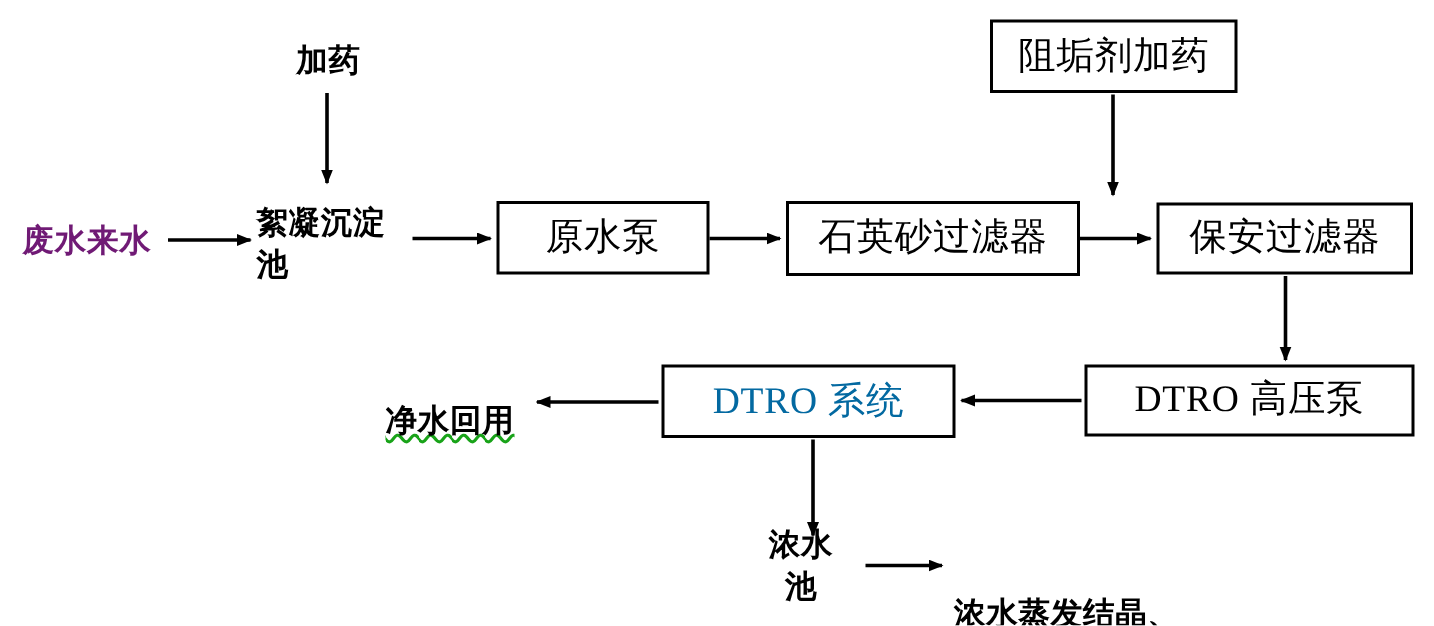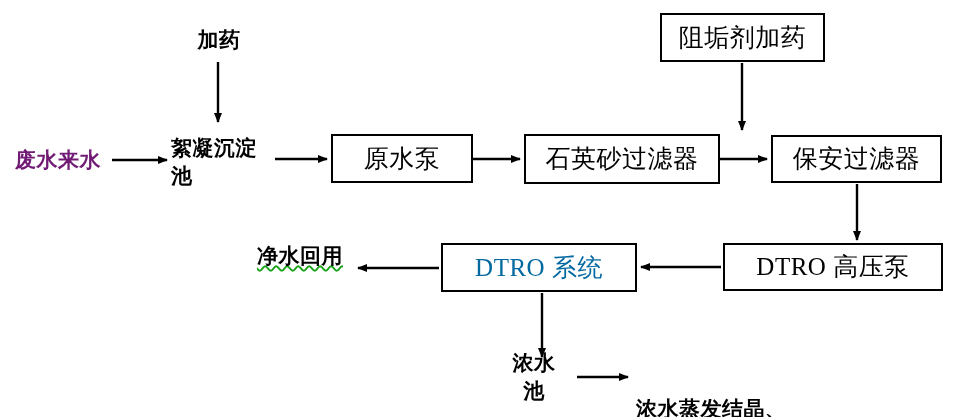--- a/index.html
+++ b/index.html
@@ -118,21 +118,21 @@
       </div>
       <div class="node-box" style="left: 771px; top: 135px; width: 171px; height: 48px; border-color: rgb(0, 0, 0); color: rgb(0, 0, 0);">
         <span>保安过滤器</span>
       </div>
       <div class="node-box" style="left: 723px; top: 243px; width: 220px; height: 48px; border-color: rgb(0, 0, 0); color: rgb(0, 0, 0);">
         <span>DTRO 高压泵</span>
       </div>
       <div class="node-box" style="left: 441px; top: 243px; width: 196px; height: 49px; border-color: rgb(0, 0, 0); color: #0369a1;">
         <span>DTRO 系统</span>
       </div>
-      <div class="node-text center" style="left: 248px; top: 240px; width: 104px; height: 32px; color: rgb(0, 0, 0);">
+      <div class="node-text center" style="left: 248px; top: 264px; width: 104px; height: 32px; color: rgb(0, 0, 0);">
         <span class="spell-underline" style="text-decoration-color: rgb(25, 163, 25);">净水回用</span>
       </div>
       <div class="node-text center" style="left: 503px; top: 361px; width: 62px; height: 32px; color: rgb(0, 0, 0);">
         <span>浓水池</span>
       </div>
       <div class="node-text two-line" style="left: 636px; top: 352px; width: 160px; height: 62px; color: rgb(0, 0, 0); margin-top: 40px;"><span>浓水蒸发结晶、
 固体结晶回收</span></div>
     </div>
 
 </div>

